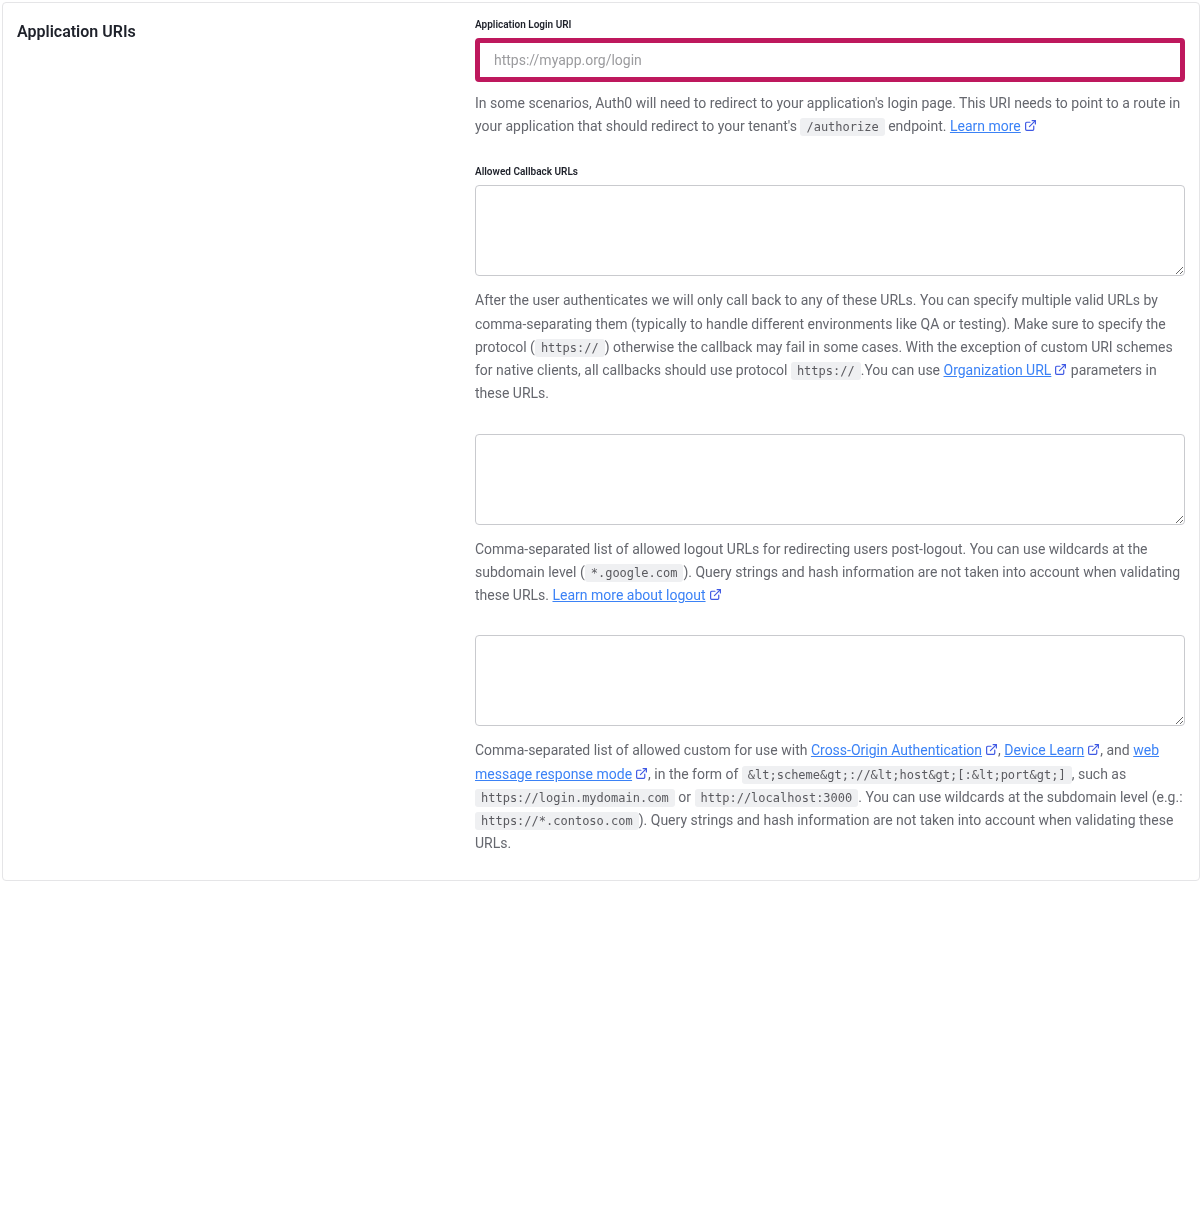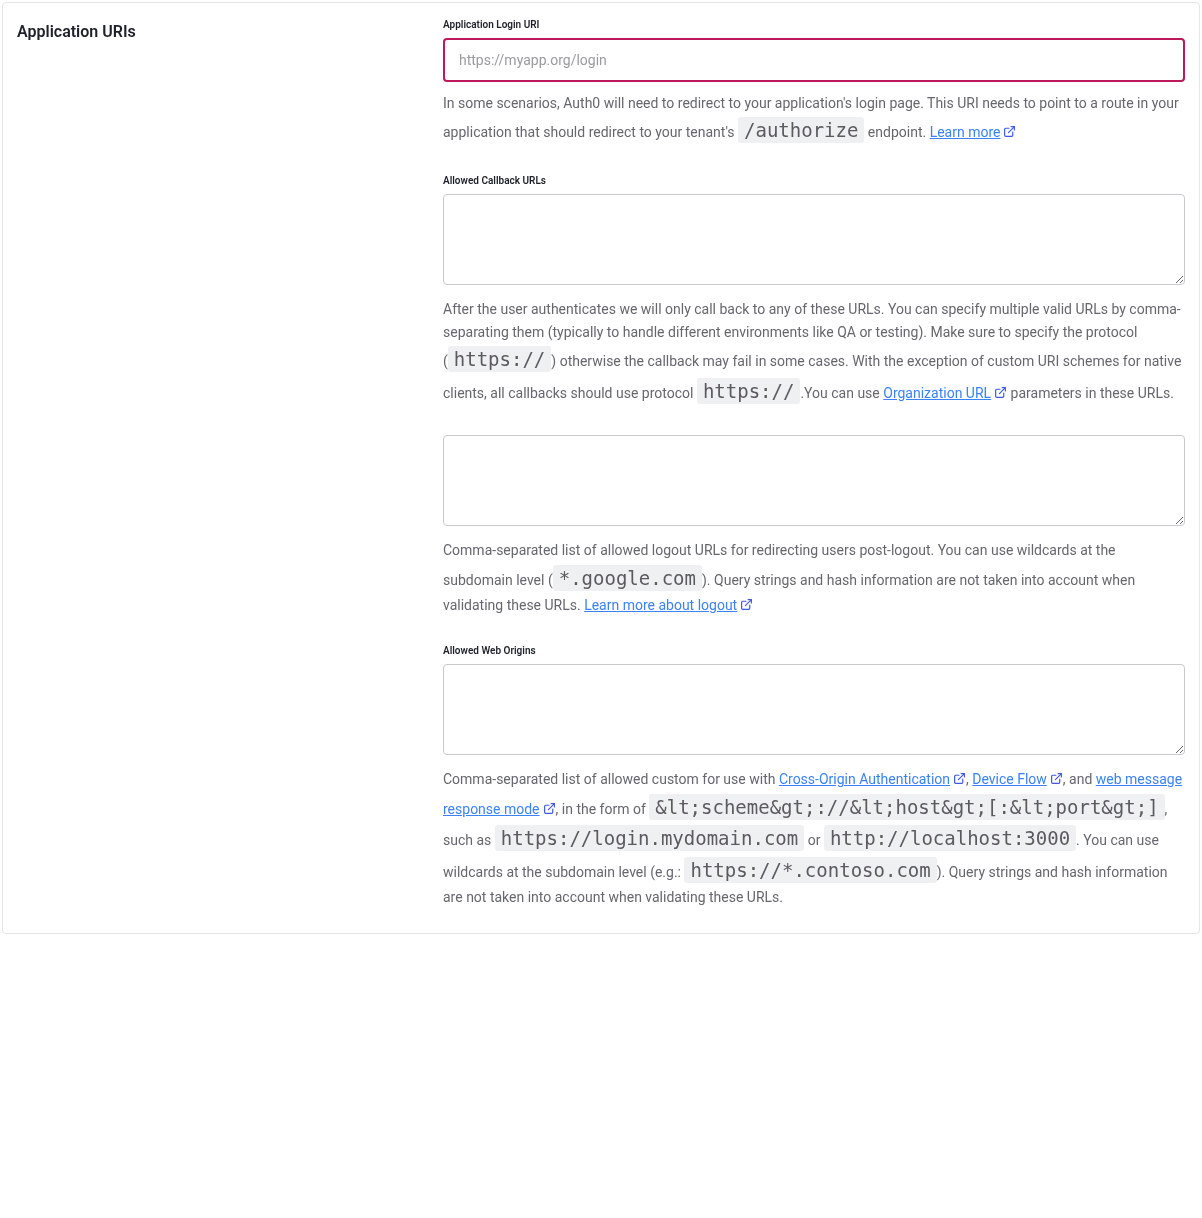--- a/index.html
+++ b/index.html
@@ -12,21 +12,21 @@
       background: #fff;
       color: #1e212a;
       font-size: 14px;
     }
     .panel {
       border: 1px solid #e5e5e7;
       border-radius: 4px;
       margin: 2px;
       padding: 16px 14px 24px 14px;
       display: flex;
-      gap: 16px;
+      gap: 48px;
     }
     .panel-left {
       flex: 0 0 410px;
     }
     .section-heading {
       font-size: 16px;
       font-weight: 600;
       color: #1e212a;
       margin-top: 3px;
     }
@@ -43,21 +43,21 @@
     .field-label {
       font-size: 10px;
       font-weight: 600;
       color: #1e212a;
       margin-bottom: 8px;
       display: block;
     }
     .text-input {
       width: 100%;
       height: 44px;
-      border: 2px solid #be185d;
+      border: 5px solid #be185d;
       border-radius: 4px;
       padding: 8px 14px;
       font-size: 14px;
       color: #1e212a;
       font-family: inherit;
     }
     .text-input::placeholder {
       color: #9b9b9e;
     }
     .textarea-input {
@@ -75,21 +75,21 @@
       margin-top: 10px;
       font-size: 14px;
       line-height: 1.66;
       color: #65676e;
     }
     .help-text code {
       background: #eff0f2;
       padding: 2px 6px;
       border-radius: 3px;
       font-family: ui-monospace, SFMono-Regular, Menlo, Monaco, Consolas, monospace;
-      font-size: 19px;
+      font-size: 12px;
       color: #5a5a5f;
     }
     a.ext-link {
       color: #3b82f6;
       text-decoration: underline;
     }
     a.ext-link svg {
       display: inline-block;
       vertical-align: -1px;
       margin-left: 3px;
@@ -133,28 +133,27 @@
       <p class="help-text">
         <span>Comma-separated list of allowed logout URLs for redirecting users post-logout. You can use wildcards at the subdomain level (</span><code>*.google.com</code><span>). Query strings and hash information are not taken into account when validating these URLs. </span><a href="#" class="ext-link"><span>Learn more about logout</span><svg width="13" height="13" viewBox="0 0 24 24" fill="none" stroke="#3f59e4" stroke-width="2.2" stroke-linecap="round" stroke-linejoin="round">
               <path d="M18 13v6a2 2 0 0 1-2 2H5a2 2 0 0 1-2-2V8a2 2 0 0 1 2-2h6"></path>
               <polyline points="15 3 21 3 21 9"></polyline>
               <line x1="10" y1="14" x2="21" y2="3"></line>
             </svg></a>
       </p>
     </div>
 
     <div class="field">
-      <label class="field-label">Allowed Web Origins</label>
       <textarea class="textarea-input" style=""></textarea>
       <p class="help-text">
         <span>Comma-separated list of allowed custom for use with </span><a href="#" class="ext-link"><span>Cross-Origin Authentication</span><svg width="13" height="13" viewBox="0 0 24 24" fill="none" stroke="#3f59e4" stroke-width="2.2" stroke-linecap="round" stroke-linejoin="round">
               <path d="M18 13v6a2 2 0 0 1-2 2H5a2 2 0 0 1-2-2V8a2 2 0 0 1 2-2h6"></path>
               <polyline points="15 3 21 3 21 9"></polyline>
               <line x1="10" y1="14" x2="21" y2="3"></line>
-            </svg></a><span>, </span><a href="#" class="ext-link"><span>Device Flow</span><svg width="13" height="13" viewBox="0 0 24 24" fill="none" stroke="#3f59e4" stroke-width="2.2" stroke-linecap="round" stroke-linejoin="round">
+            </svg></a><span>, </span><a href="#" class="ext-link"><span>Device Learn</span><svg width="13" height="13" viewBox="0 0 24 24" fill="none" stroke="#3f59e4" stroke-width="2.2" stroke-linecap="round" stroke-linejoin="round">
               <path d="M18 13v6a2 2 0 0 1-2 2H5a2 2 0 0 1-2-2V8a2 2 0 0 1 2-2h6"></path>
               <polyline points="15 3 21 3 21 9"></polyline>
               <line x1="10" y1="14" x2="21" y2="3"></line>
             </svg></a><span>, and </span><a href="#" class="ext-link"><span>web message response mode</span><svg width="13" height="13" viewBox="0 0 24 24" fill="none" stroke="#3f59e4" stroke-width="2.2" stroke-linecap="round" stroke-linejoin="round">
               <path d="M18 13v6a2 2 0 0 1-2 2H5a2 2 0 0 1-2-2V8a2 2 0 0 1 2-2h6"></path>
               <polyline points="15 3 21 3 21 9"></polyline>
               <line x1="10" y1="14" x2="21" y2="3"></line>
             </svg></a><span>, in the form of </span><code>&amp;lt;scheme&amp;gt;://&amp;lt;host&amp;gt;[:&amp;lt;port&amp;gt;]</code><span>, such as </span><code>https://login.mydomain.com</code><span> or </span><code>http://localhost:3000</code><span>. You can use wildcards at the subdomain level (e.g.: </span><code>https://*.contoso.com</code><span>). Query strings and hash information are not taken into account when validating these URLs.</span>
       </p>
     </div>

